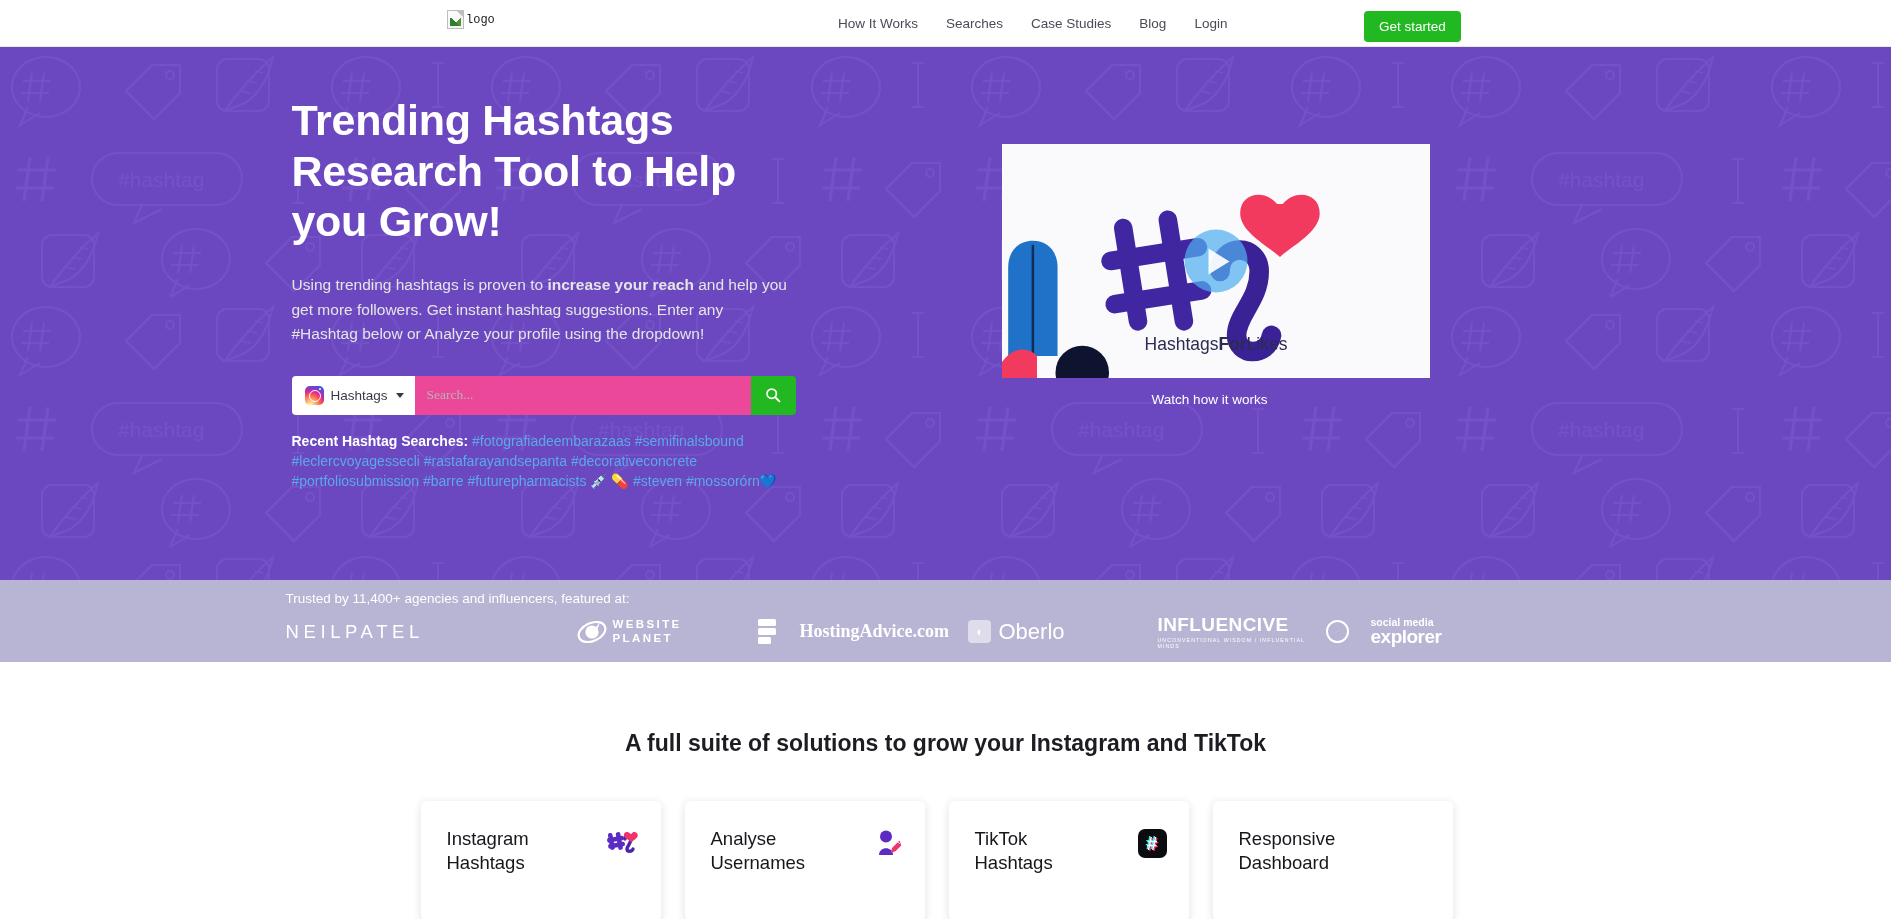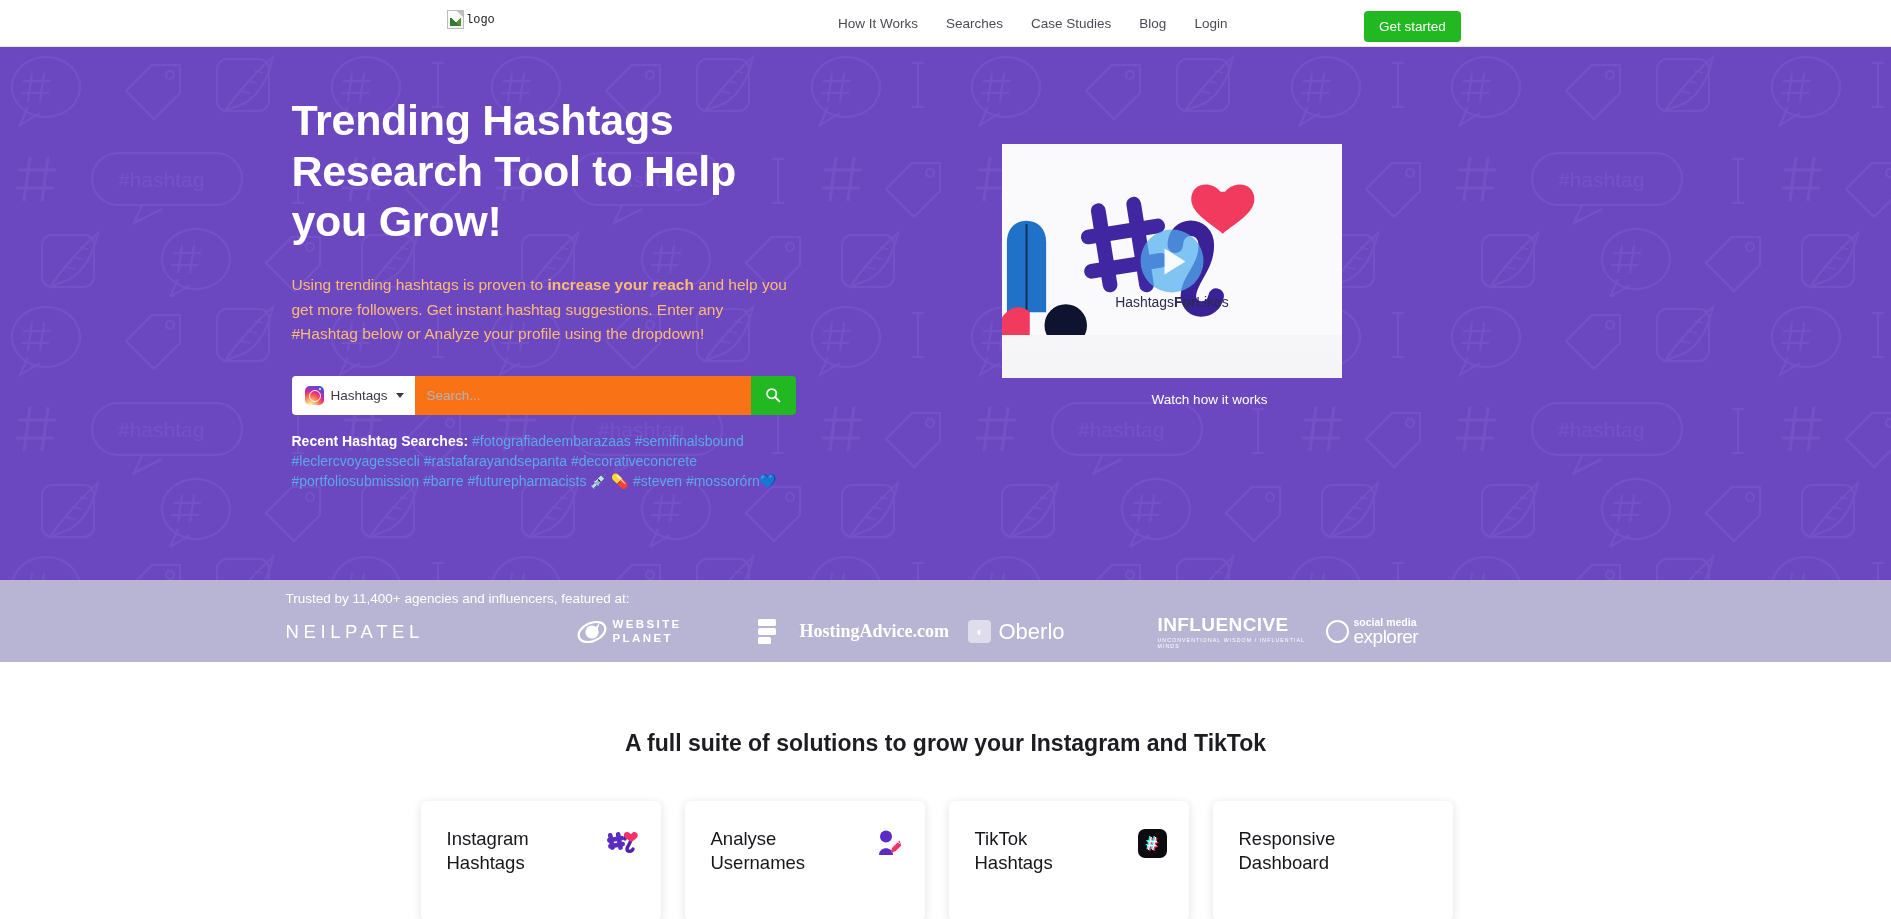--- a/index.html
+++ b/index.html
@@ -102,21 +102,21 @@
   #hero-left { width: 620px; }
   #hero-title {
     color: #ffffff;
     font-size: 43px;
     line-height: 1.18;
     font-weight: bold;
     letter-spacing: -0.3px;
     white-space: pre-line;
   }
   #hero-sub {
-    color: #fdba74;
+    color: #e5e5e5;
     font-size: 15.5px;
     line-height: 1.58;
     margin-top: 26px;
     max-width: 500px;
   }
   #hero-sub b { font-weight: bold; }
 
   
   #search-row {
     margin-top: 29px;
@@ -170,22 +170,22 @@
     border-top: 5px solid #3a3a45;
     margin-left: 1px;
   }
   #search-input {
     flex: 1;
     border: none;
     outline: none;
     font-size: 13.5px;
     color: #333;
     padding: 0 12px;
-    background: #f97316;
-    font-family: Liberation Sans, sans-serif;
+    background: #ec4899;
+    font-family: Liberation Serif, serif;
   }
   #search-input::placeholder { color: #b3b3bb; }
   #search-submit {
     width: 45px;
     background: #22B821;
     border: none;
     cursor: pointer;
     display: flex;
     align-items: center;
     justify-content: center;
@@ -207,21 +207,21 @@
     font-weight: normal;
     cursor: pointer;
   }
 
   
   #hero-right {
     margin-left: 90px;
     padding-top: 49px;
   }
   #video-card {
-    width: 340px;
+    width: 428px;
     height: 234px;
     background: linear-gradient(180deg,#fbfbfd 0%,#f5f5f8 100%);
     position: relative;
     overflow: hidden;
     cursor: pointer;
   }
   #video-art { position: absolute; inset: 0; }
   #play-badge {
     position: absolute;
     left: 50%; top: 50%;
@@ -303,38 +303,38 @@
     border-radius: 4px;
     background: rgba(255,255,255,0.55);
     display: flex; align-items: center; justify-content: center;
     font-size: 13px; color: #ffffff; font-weight: bold;
     flex: none;
   }
   #brand-influencive { width: 168px; }
   .inf-main { font-size: 19px; font-weight: bold; letter-spacing: 0.4px; }
   .inf-sub { font-size: 5.2px; letter-spacing: 1.1px; margin-top: 1px; }
   #brand-sme {
-    display: flex; align-items: center; gap: 5px;
+    display: flex; align-items: center; gap: 22px;
   }
   .sme-compass {
     width: 23px; height: 23px;
     border-radius: 50%;
     border: 2.2px solid #ffffff;
     position: relative;
     flex: none;
   }
   .sme-compass::after {
     content: "";
     position: absolute; left: 4px; top: 4px;
     width: 11px; height: 11px;
     background: #ffffff;
     clip-path: polygon(100% 0, 55% 45%, 0 100%, 45% 55%);
   }
   .sme-top { font-size: 10.5px; font-weight: bold; line-height: 1; }
-  .sme-bot { font-size: 19px; font-weight: normal; line-height: 1; letter-spacing: -0.5px; }
+  .sme-bot { font-size: 19px; font-weight: bold; line-height: 1; letter-spacing: -0.5px; }
 
   
   #solutions {
     background: #ffffff;
     padding-top: 68px;
   }
   #solutions-title {
     text-align: center;
     font-size: 23px;
     color: #1c1c22;

